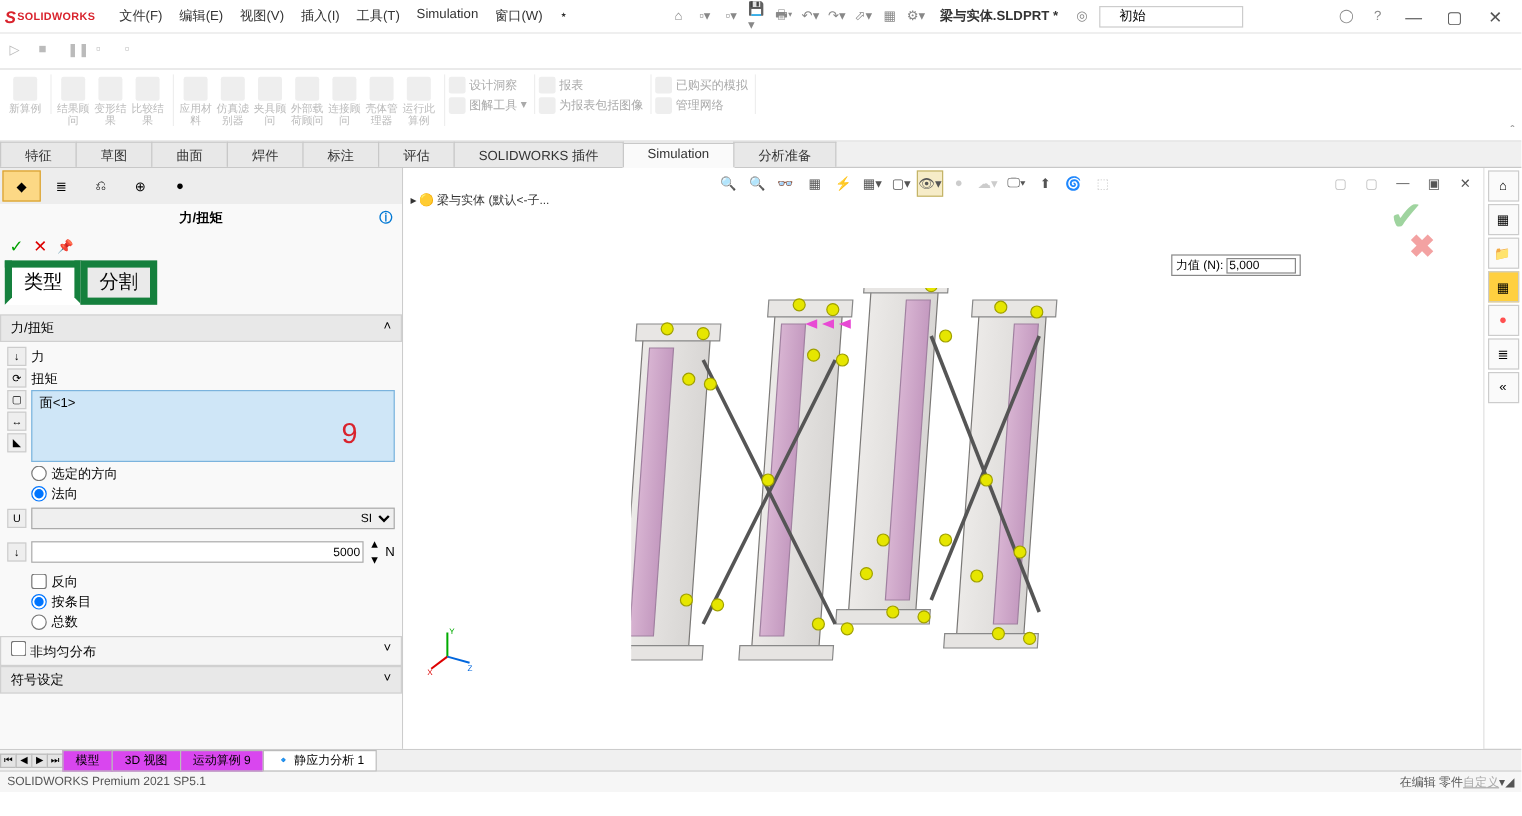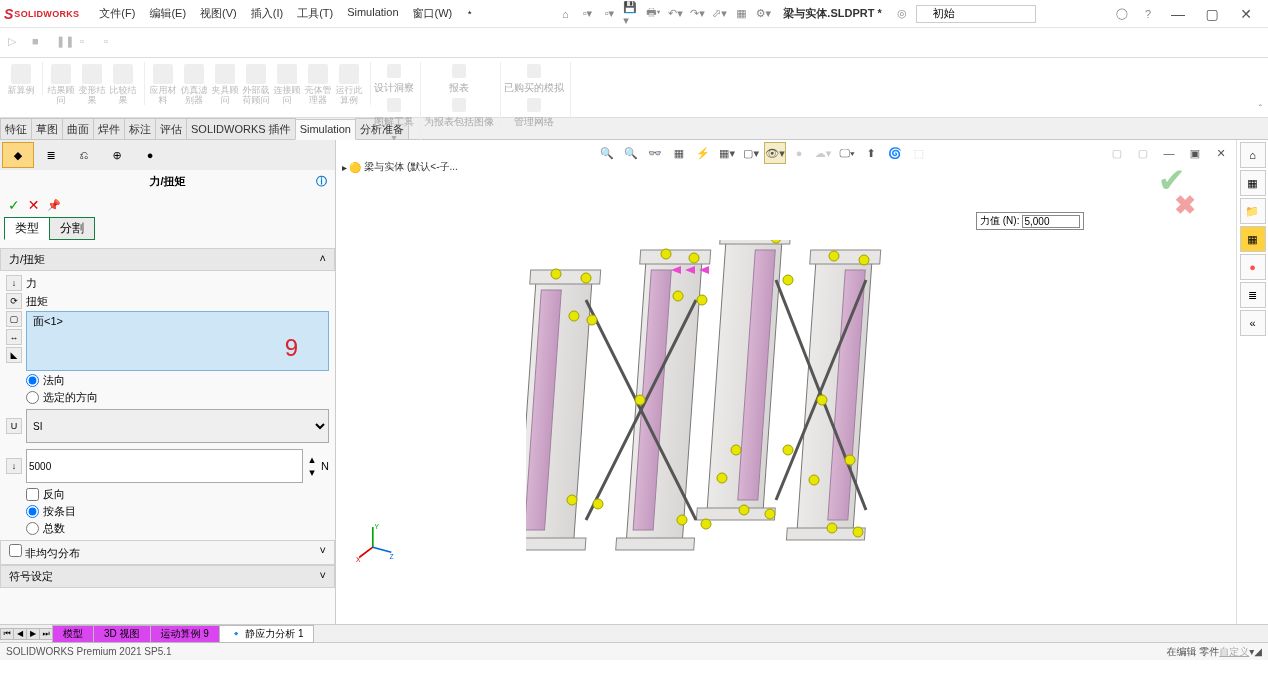--- a/index.html
+++ b/index.html
@@ -23,53 +23,53 @@
 .quickbar { height: 30px; border-bottom: 1px solid #ddd; display: flex; align-items: center; padding: 0 8px; gap: 8px; }
 .qb-icon { width: 16px; height: 16px; color: #bbb; }
 
 
 .ribbon { height: 60px; border-bottom: 1px solid #ddd; display: flex; align-items: flex-start; padding: 4px 6px; gap: 1px; position: relative; }
 .ribbon-group { display: flex; gap: 1px; padding-right: 6px; margin-right: 2px; border-right: 1px solid #eee; }
 .ribbon-btn { width: 30px; display: flex; flex-direction: column; align-items: center; gap: 1px; color: #bbb; font-size: 9px; line-height: 10px; text-align: center; cursor: pointer; padding-top: 2px; }
 .ribbon-icon { width: 20px; height: 20px; background: #eee; border-radius: 2px; }
 .ribbon-icon-sm { width: 14px; height: 14px; background: #eee; border-radius: 2px; display: inline-block; }
 .ribbon-row2 { display: flex; flex-direction: column; gap: 3px; padding-top: 2px; }
-.ribbon-row2 > div { display: flex; align-items: center; gap: 3px; font-size: 10px; color: #aaa; flex-direction: column; }
+.ribbon-row2 > div { display: flex; gap: 3px; font-size: 10px; color: #aaa; }
 .ribbon-collapse { position: absolute; right: 6px; bottom: 2px; font-size: 10px; color: #888; cursor: pointer; }
 
 
 .tabs-row { display: flex; border-bottom: 1px solid #c8c8c8; background: #f0f0f0; height: 22px; }
-.mtab { padding: 3px 4px; font-size: 11px; color: #333; border: 1px solid #c8c8c8; border-bottom: none; margin-right: -1px; cursor: pointer; background: #e8e8e8; }
+.mtab { padding: 3px 20px; font-size: 11px; color: #333; border: 1px solid #c8c8c8; border-bottom: none; margin-right: -1px; cursor: pointer; background: #e8e8e8; }
 .mtab.active { background: #fafafa; border-bottom: 1px solid #fafafa; position: relative; top: 1px; }
 
 
 .main-area { display: flex; height: 484px; }
 
 
 .left-panel { width: 336px; border-right: 1px solid #ccc; background: #f9f9f9; display: flex; flex-direction: column; position: relative; }
 .lp-tabs { height: 30px; display: flex; align-items: center; gap: 1px; background: #ededed; padding: 2px; }
 .lp-tab { width: 32px; height: 26px; display: flex; align-items: center; justify-content: center; cursor: pointer; border: 1px solid transparent; }
 .lp-tab.active { background: #fcd885; border-color: #d8a030; }
 .lp-title { font-weight: bold; text-align: center; padding: 4px 0; position: relative; }
 .lp-title .info { position: absolute; right: 8px; top: 4px; color: #0078d4; cursor: pointer; }
 .lp-confirm { display: flex; align-items: center; gap: 8px; padding: 4px 8px; }
 .lp-confirm .ok { color: #00a000; font-size: 14px; cursor: pointer; }
 .lp-confirm .cancel { color: #d00; font-size: 14px; cursor: pointer; }
 .sub-tabs { display: flex; padding: 0 4px; }
-.sub-tab { padding: 2px 10px; border: 1px solid #15803d; font-size: 12px; cursor: pointer; margin-right: -1px; background: #eaeaea; }
+.sub-tab { padding: 2px 10px; border: 6px solid #15803d; font-size: 16px; cursor: pointer; margin-right: -1px; background: #eaeaea; }
 .sub-tab.active { background: #fff; border-bottom-color: #fff; }
 .section-hdr { background: #e8e8e8; border: 1px solid #d0d0d0; padding: 3px 8px; font-size: 11px; display: flex; justify-content: space-between; cursor: pointer; }
 .prop-body { padding: 4px 6px; display: flex; flex-direction: column; gap: 2px; font-size: 11px; }
 .prop-row { display: flex; align-items: center; gap: 4px; }
 .prop-icon { width: 16px; height: 16px; display: flex; align-items: center; justify-content: center; border: 1px solid #ccc; background: #eee; font-size: 9px; }
 .sel-box { flex: 1; background: #cfe6f7; border: 1px solid #7bb3dd; min-height: 60px; padding: 2px 6px; position: relative; }
 .sel-box .nine { position: absolute; right: 30px; top: 22px; color: #d9232d; font-size: 24px; font-weight: normal; }
 .radio, .check { display: flex; align-items: center; gap: 4px; padding-left: 20px; }
 .input-row { display: flex; align-items: center; gap: 4px; padding: 2px 0; }
-.input-row input, .input-row select { flex: 1; border: 1px solid #aaa; font-size: 10px; padding: 1px 2px; height: 34px; }
+.input-row input, .input-row select { flex: 1; border: 1px solid #aaa; font-size: 10px; padding: 1px 2px; height: 18px; text-align: right; }
 
 
 .viewport { flex: 1; position: relative; background: #fff; }
 .vp-toolbar { position: absolute; top: 2px; left: 260px; display: flex; gap: 2px; }
 .vp-tool { width: 22px; height: 22px; display: flex; align-items: center; justify-content: center; color: #555; cursor: pointer; }
 .vp-tool.boxed { border: 1px solid #c4b468; background: #f6ecc8; }
 .vp-right-tools { position: absolute; top: 2px; right: 4px; display: flex; gap: 4px; }
 .tree-stub { position: absolute; top: 20px; left: 6px; font-size: 10px; color: #333; display: flex; align-items: center; gap: 2px; }
 .force-label { position: absolute; top: 72px; left: 640px; background: #fff; border: 1px solid #888; font-size: 10px; padding: 1px 3px; display: flex; align-items: center; gap: 3px; }
 .force-label input { border: 1px solid #888; font-size: 10px; width: 58px; padding: 0 1px; }
@@ -286,26 +286,26 @@
           <div class="prop-icon">▢</div>
           <div class="prop-icon">↔</div>
           <div class="prop-icon">◣</div>
         </div>
         <div class="sel-box">
           <span>面&lt;1&gt;</span>
           <span class="nine">9</span>
         </div>
       </div>
       <div class="radio">
+          <input type="radio" style="">
+          <span>选定的方向</span>
+        </div>
+      <div class="radio">
           <input type="radio" checked="" style="">
           <span>法向</span>
-        </div>
-      <div class="radio">
-          <input type="radio" style="">
-          <span>选定的方向</span>
         </div>
       <div class="input-row">
         <div class="prop-icon">U</div>
         <select><option>SI</option></select>
       </div>
       <div class="input-row">
         <div class="prop-icon">↓</div>
         <input value="5000" style="">
         <span style="width:10px;text-align:center;">▴<br>▾</span>
         <span>N</span>

